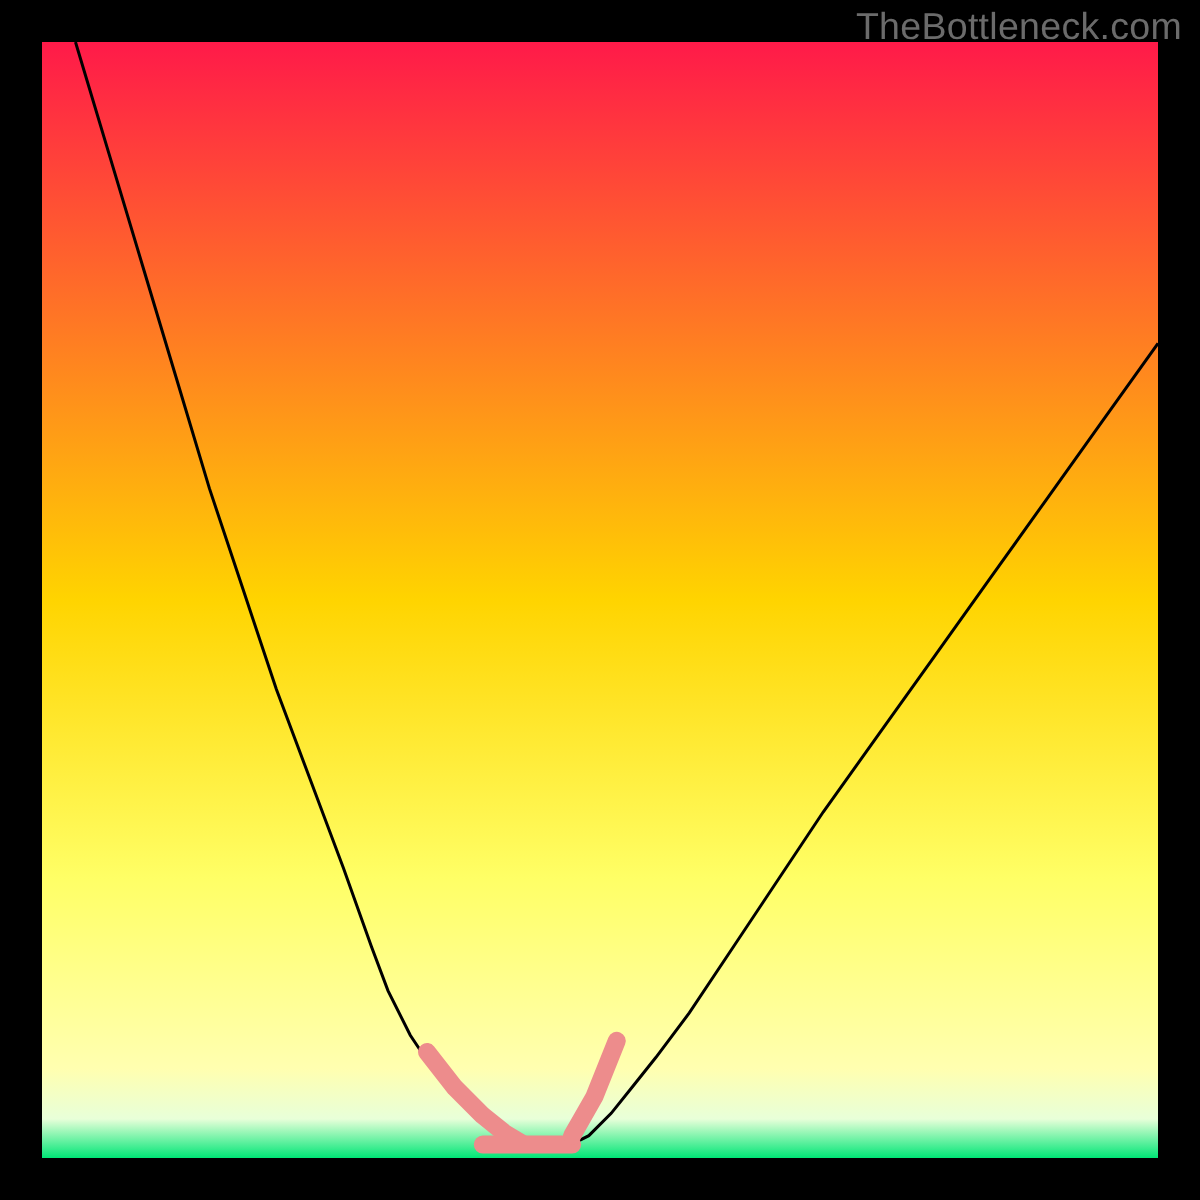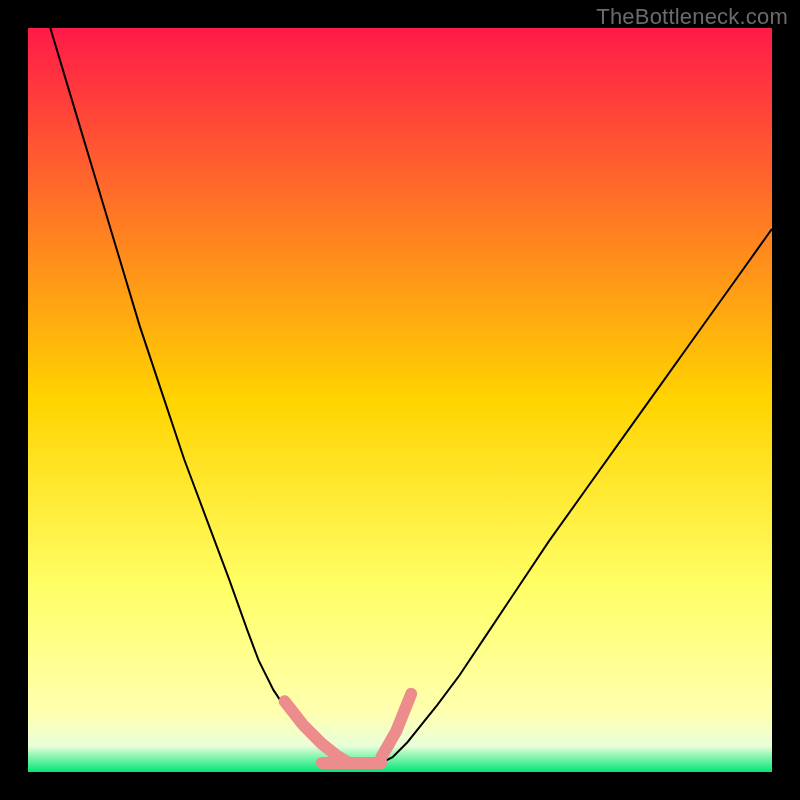--- a/index.html
+++ b/index.html
@@ -15,21 +15,21 @@
     position: relative;
     width: 800px;
     height: 800px;
     background: #000000;
   }
   .watermark {
     position: absolute;
     top: 4px;
     right: 12px;
     color: #6b6b6b;
-    font-size: 22px;
+    font-size: 25px;
     font-weight: 400;
     letter-spacing: 0.2px;
     user-select: none;
   }
   .plot-frame {
     position: absolute;
     top: 28px;
     left: 28px;
     width: 744px;
     height: 744px;

